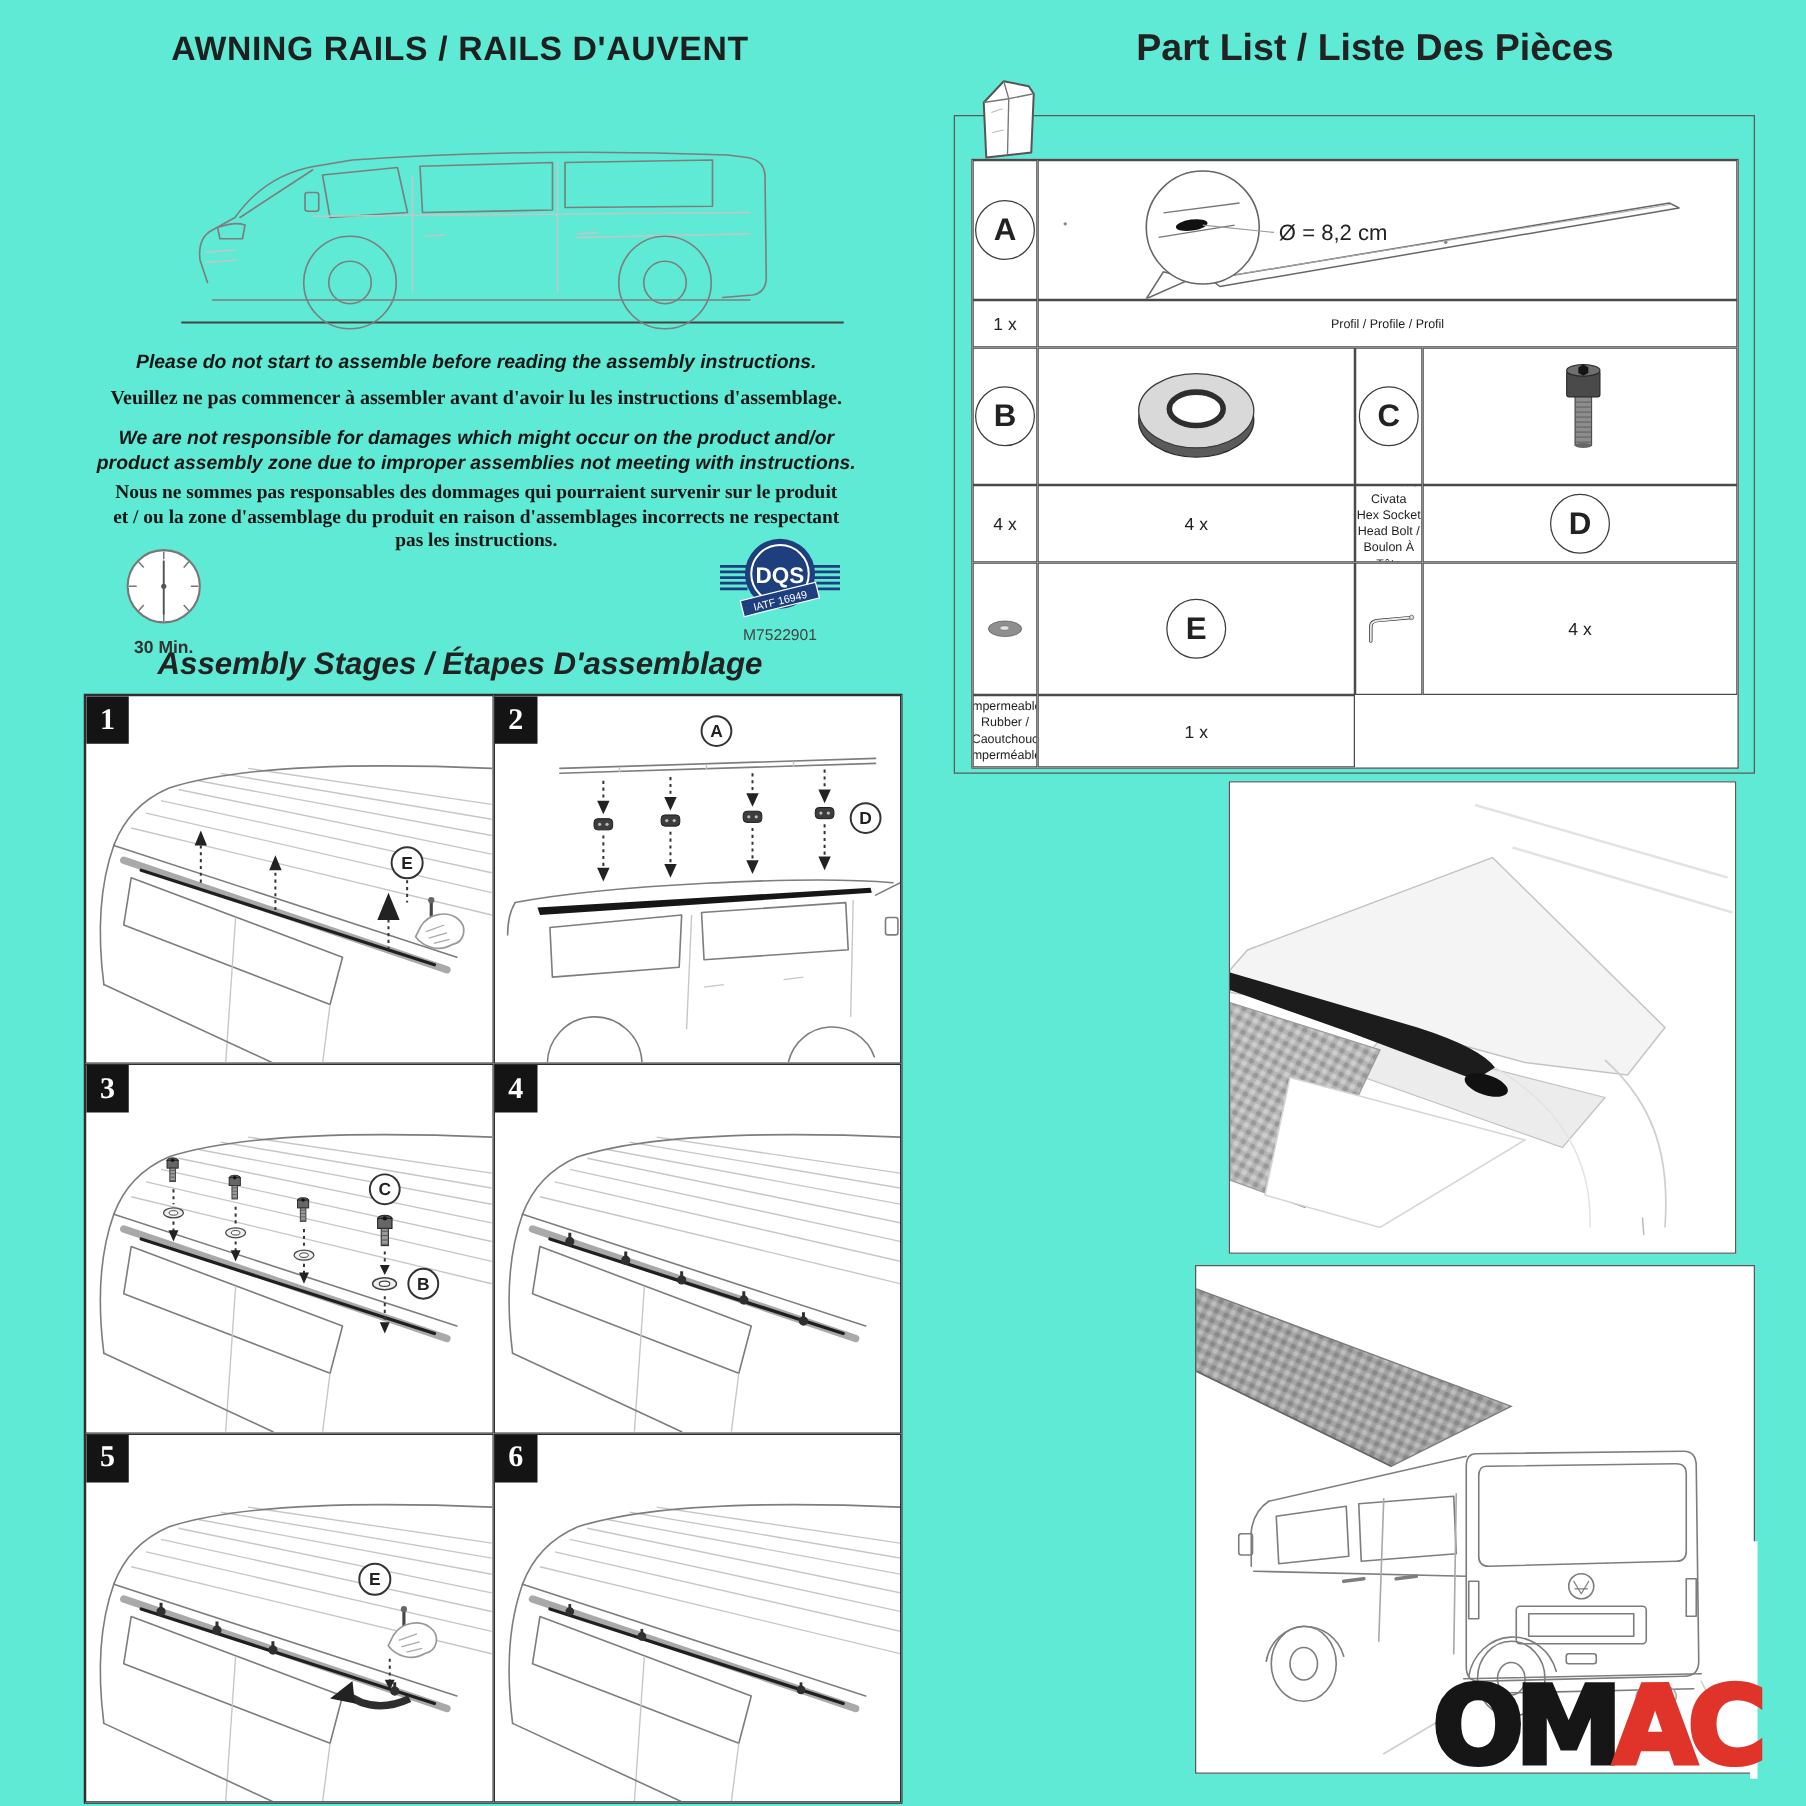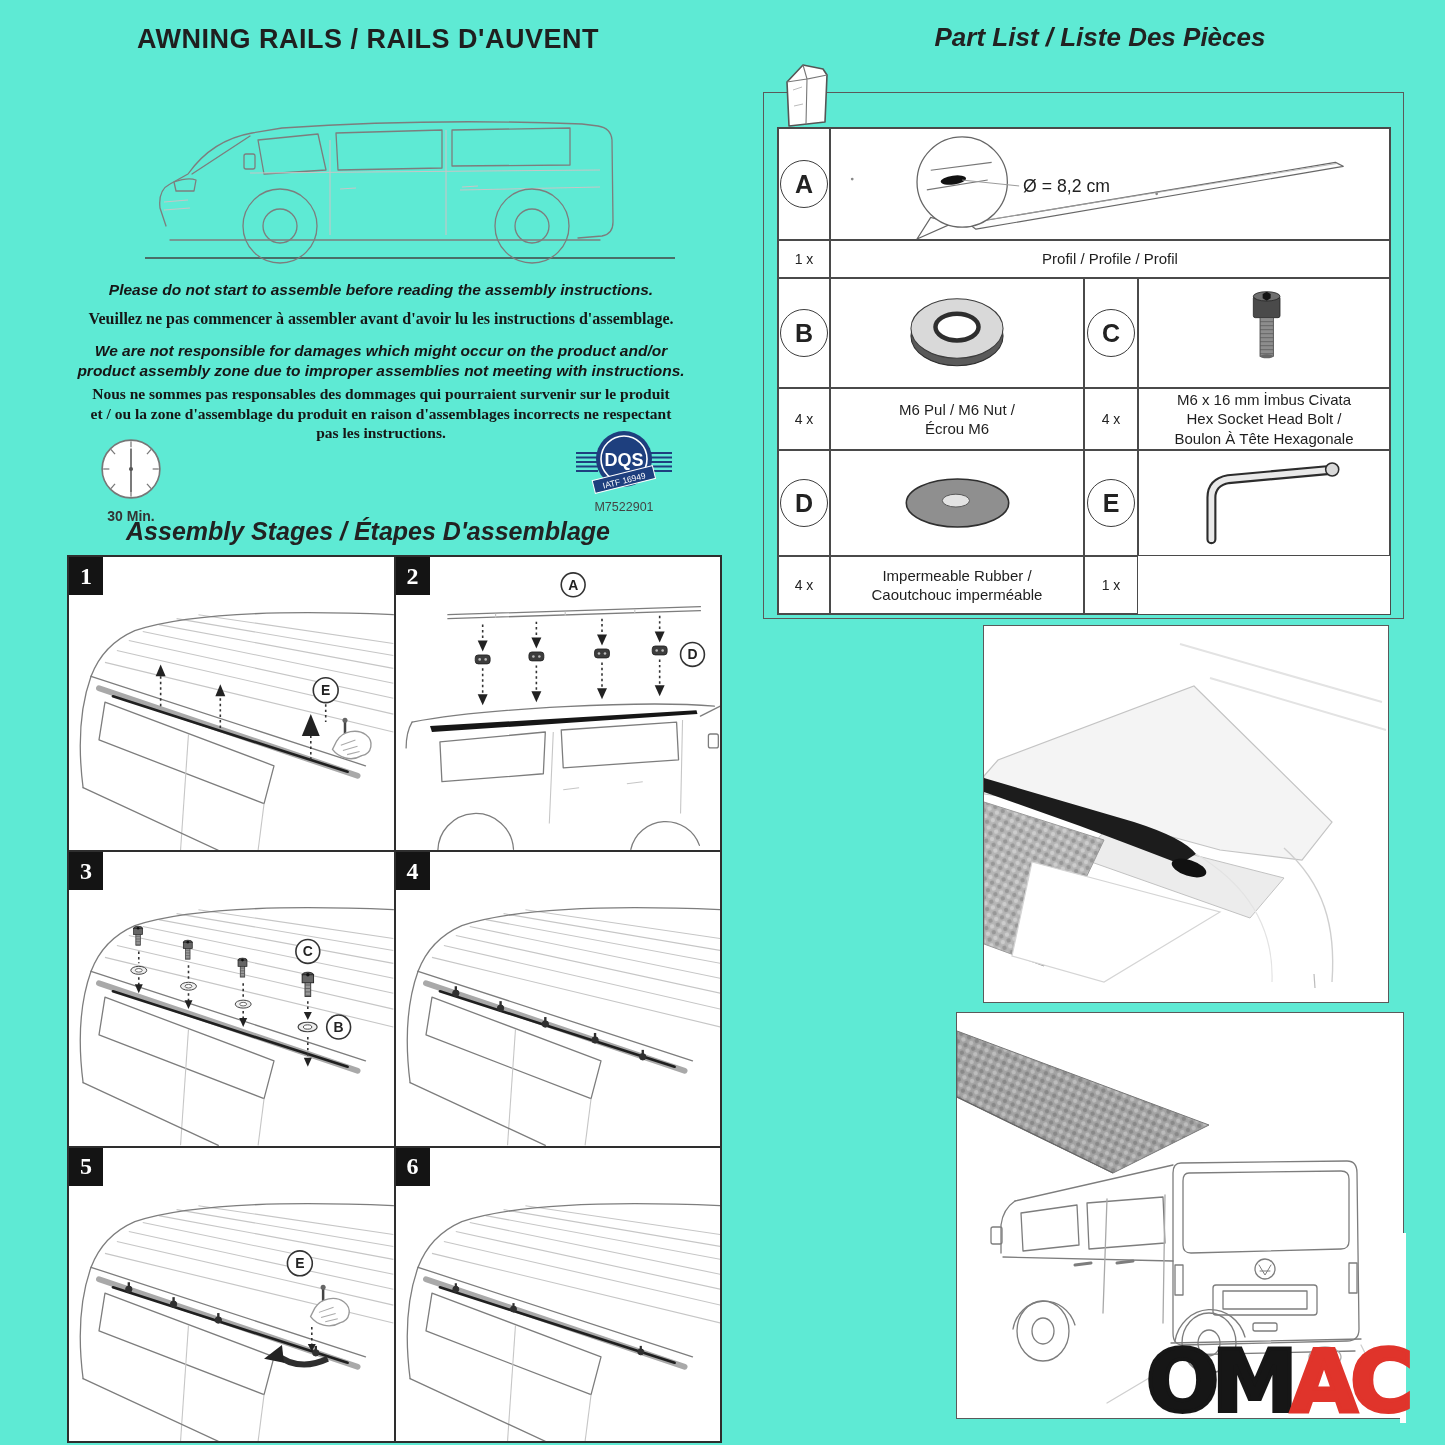--- a/index.html
+++ b/index.html
@@ -28,35 +28,35 @@
               display:grid;grid-template-columns:1fr 1fr;grid-template-rows:1fr 1fr 1fr;
               border:1.6px solid #2e2e2e;}
   .stage{position:relative;border:0.9px solid #2e2e2e;background:#fff;overflow:hidden;}
   .stage svg.art{position:absolute;inset:0;width:100%;height:100%;}
   .badge{position:absolute;top:0;left:0;width:34px;height:38px;background:#141414;color:#fff;
          font-family:"Liberation Serif",serif;font-weight:bold;font-size:24px;
          display:flex;align-items:center;justify-content:center;z-index:3;}
 
   
   .part-list-title{position:absolute;left:850px;top:22px;width:500px;text-align:center;
-                   font-size:26px;font-weight:bold;font-style:italic;color:#222;}
+                   font-size:30px;font-weight:bold;color:#222;}
   .part-box{position:absolute;left:763px;top:92px;width:639px;height:525px;border:1.4px solid #5a5a5a;}
   .bag-svg{position:absolute;left:773px;top:58px;width:64px;height:76px;z-index:2;}
 
   .ptable{position:absolute;left:777px;top:127px;width:612px;height:486px;z-index:1;
           display:grid;grid-template-columns:52px 254px 54px 252px;
           grid-template-rows:112px 38px 110px 62px 106px 58px;border:1.4px solid #4a4a4a;background:#fff;}
   .pc{border:0.8px solid #4a4a4a;display:flex;align-items:center;justify-content:center;
       text-align:center;overflow:hidden;background:#fff;}
   .span3{grid-column:2/5;}
   .lcirc{width:46px;height:46px;border:1.7px solid #3d3d3d;border-radius:50%;
          display:flex;align-items:center;justify-content:center;
          font-size:25px;font-weight:bold;color:#222;background:#fff;}
   .qty{font-size:14px;color:#222;}
-  .plabel{font-size:15px;line-height:1.3;color:#1e1e1e;white-space:pre-line;padding:2px 6px;}
+  .plabel{font-size:10px;line-height:1.3;color:#1e1e1e;white-space:pre-line;padding:2px 6px;}
 
   .photo-panel{position:absolute;left:983px;top:625px;width:404px;height:376px;
                border:1.4px solid #5a5a5a;background:#fff;overflow:hidden;}
   .awning-panel{position:absolute;left:956px;top:1012px;width:446px;height:405px;
                 border:1.4px solid #5a5a5a;background:#fff;}
   .awning-panel .erase-right{position:absolute;right:-3px;top:220px;width:6px;height:190px;background:#fff;}
   .awning-panel svg{position:absolute;inset:0;width:100%;height:100%;}
 
   .omac{position:absolute;left:1146px;top:1338px;z-index:5;
         font-family:"DejaVu Sans",sans-serif;font-weight:bold;font-size:86px;
@@ -447,22 +447,20 @@
         <rect x="104" y="20" width="40" height="32" rx="3" fill="#4a4a4a" stroke="#222" stroke-width="1.2"></rect>
         <ellipse cx="124" cy="20" rx="20" ry="7" fill="#6f6f6f" stroke="#222" stroke-width="1.2"></ellipse>
         <polygon points="124,13 130,16.5 130,23 124,26.5 118,23 118,16.5" fill="#141414"></polygon>
         <rect x="114" y="52" width="20" height="58" fill="#8d8d8d" stroke="#333" stroke-width="1.1"></rect>
         <path d="M114,58 h20 M114,64 h20 M114,70 h20 M114,76 h20 M114,82 h20 M114,88 h20 M114,94 h20 M114,100 h20 M114,106 h20" stroke="#555" stroke-width="1"></path>
         <ellipse cx="124" cy="110" rx="10" ry="3" fill="#666"></ellipse>
       </svg>
     </div>
 
     <div class="pc qty">4 x</div>
-    <div class="pc plabel">M6 Pul / M6 Nut /
-Écrou M6</div>
     <div class="pc qty">4 x</div>
     <div class="pc plabel">M6 x 16 mm İmbus Civata
 Hex Socket Head Bolt /
 Boulon À Tête Hexagonale</div>
 
     <div class="pc">
       <div class="lcirc">D</div>
     </div>
     <div class="pc">
       <svg width="215" height="96" viewBox="0 0 240 120">

